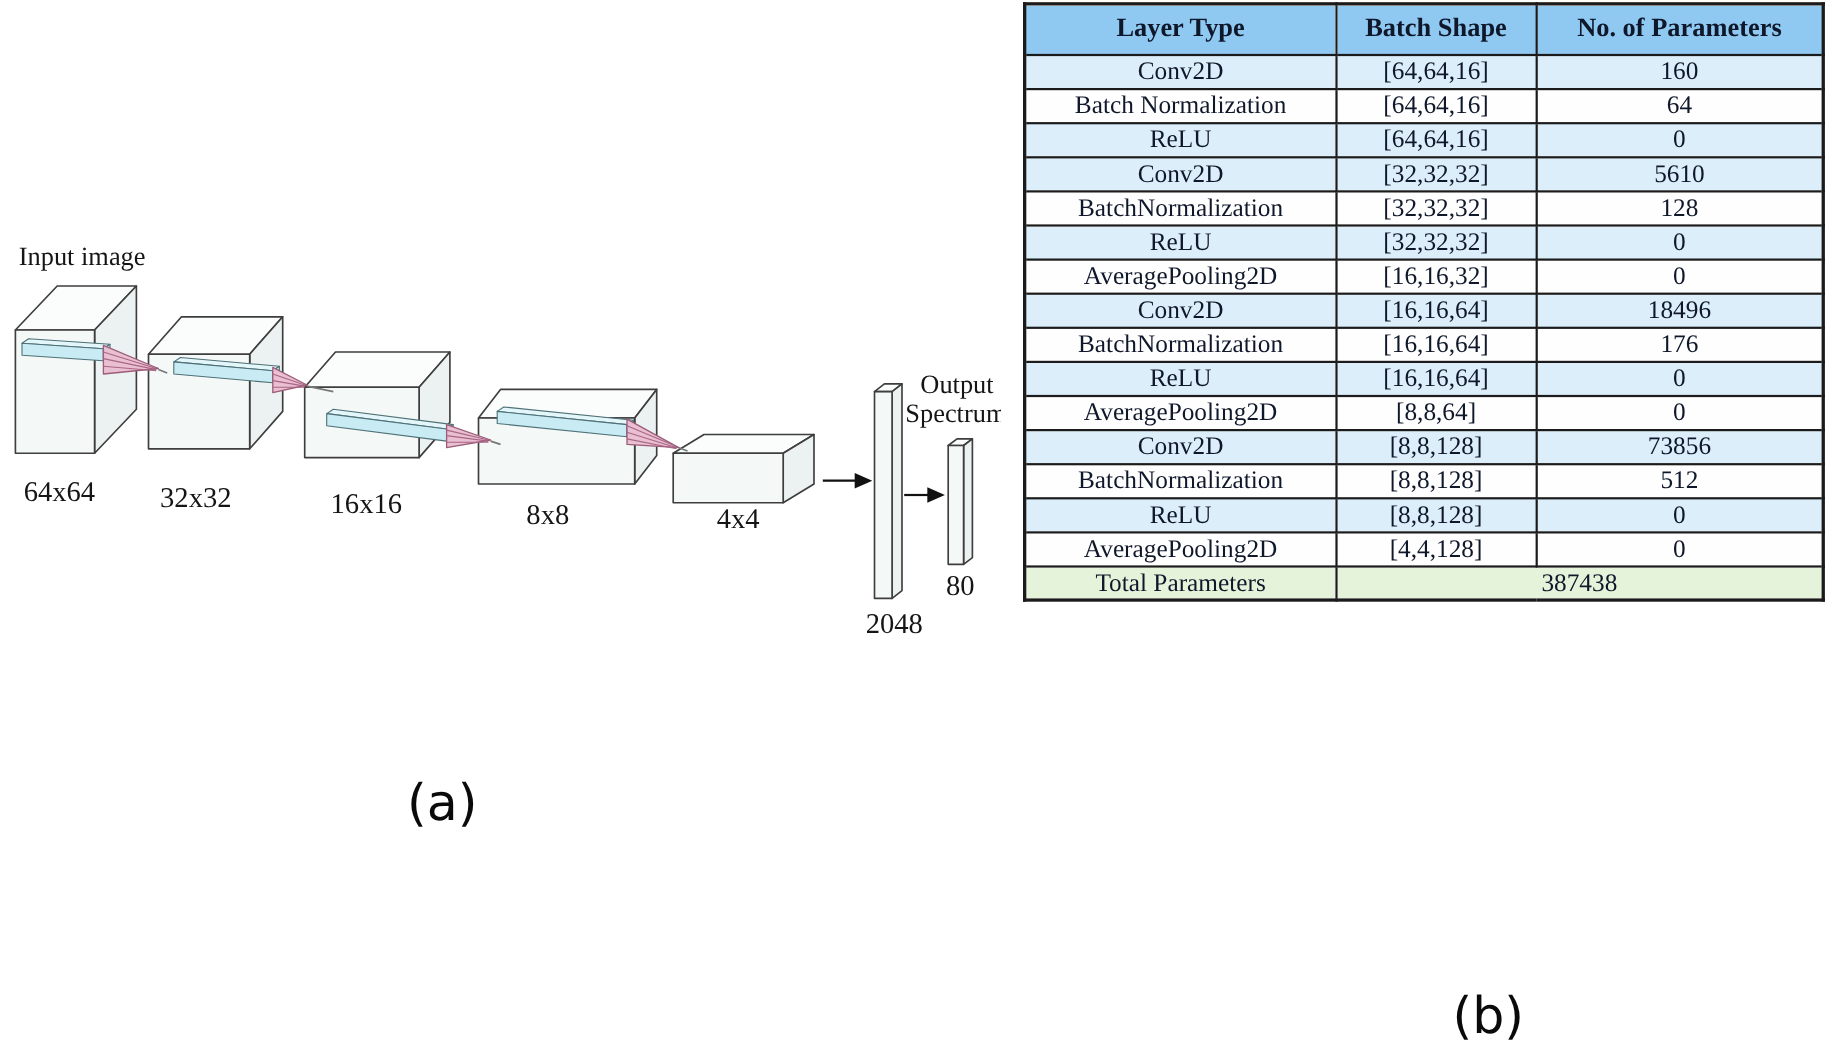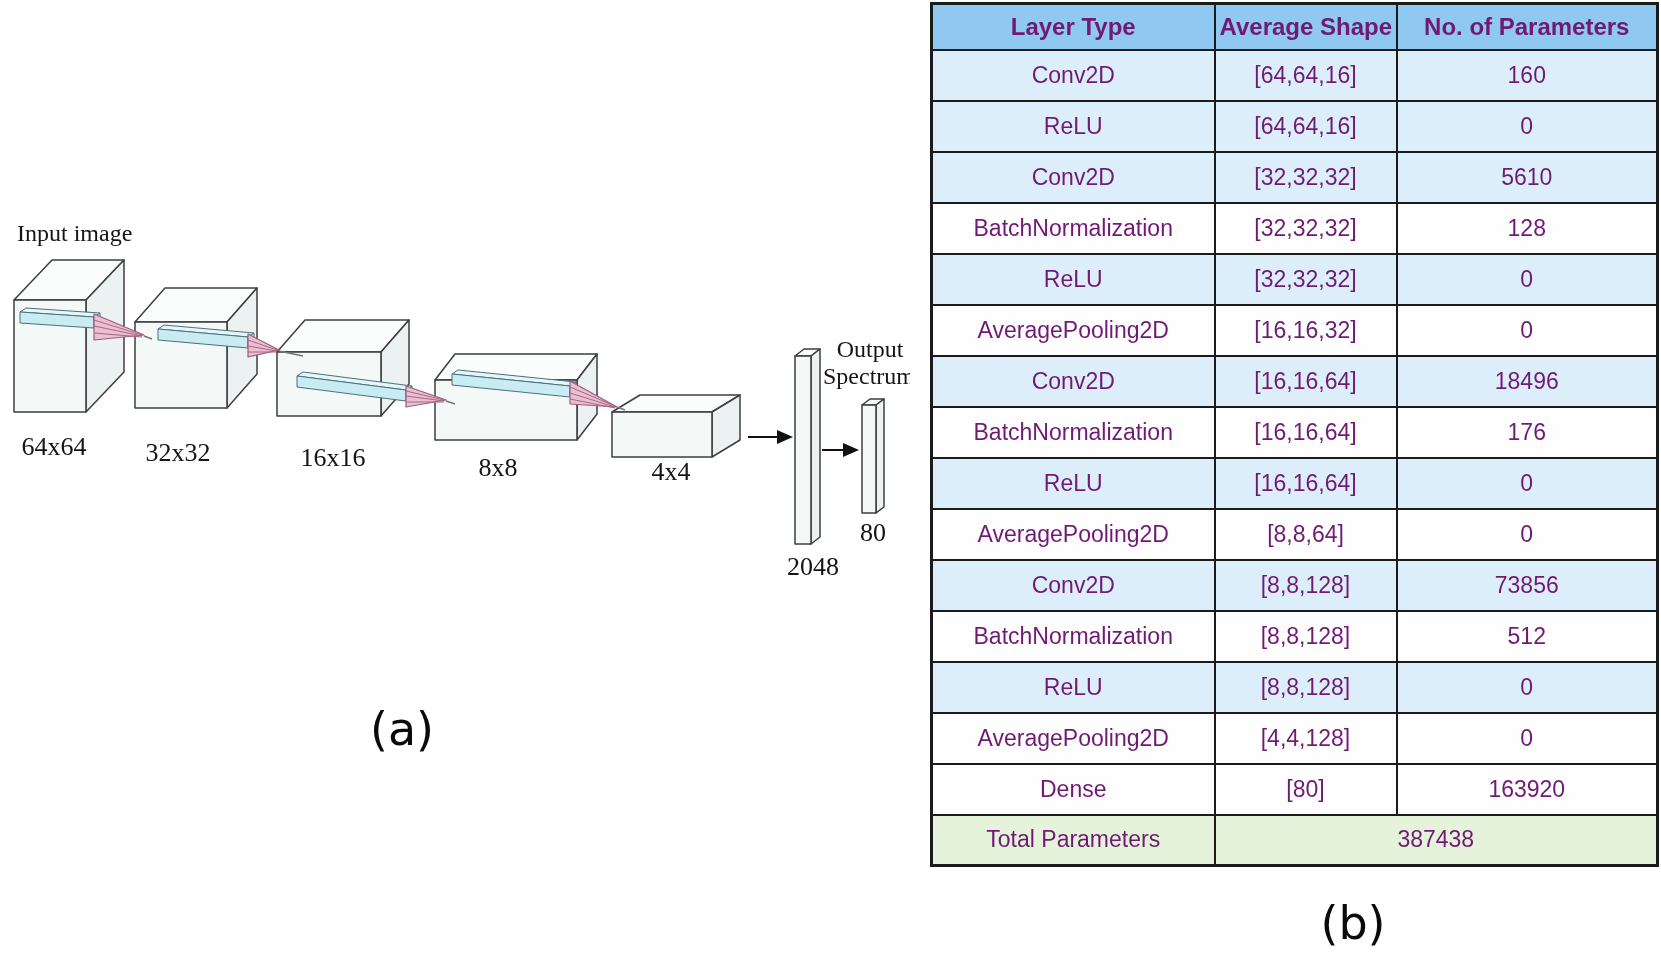--- a/index.html
+++ b/index.html
@@ -48,31 +48,31 @@
   .panel-label{
     position:absolute;width:130px;text-align:center;
     font-family:"DejaVu Sans","Liberation Sans",sans-serif;
     font-size:46px;color:#0a0a0a;
   }
 
   
   .ptable-wrap{position:absolute;left:930px;top:2px;}
   table.ptable{
     border-collapse:collapse;table-layout:fixed;width:726px;
-    font-family:Liberation Sans, sans-serif;font-size:23px;color:#701a75;
+    font-family:Liberation Serif, serif;font-size:23px;color:#0f172a;
     border:3px solid var(--table-border);
     padding-left:36px;
   }
   table.ptable th,table.ptable td{
     border:2px solid var(--table-border);
     text-align:center;vertical-align:middle;padding:0 4px;
     overflow:hidden;white-space:nowrap;
   }
   table.ptable thead tr{height:46px;}
-  table.ptable tbody tr,table.ptable tfoot tr{height:51px;}
+  table.ptable tbody tr,table.ptable tfoot tr{height:31px;}
   table.ptable th{background:var(--header-bg);font-weight:bold;font-size:24px;}
   table.ptable tbody tr td{background:var(--row-bg);}
   table.ptable tbody tr.alt td{background:var(--row-alt-bg);}
   table.ptable tfoot td{background:var(--total-bg);}
   col.c1{width:283px;} col.c2{width:182px;} col.c3{width:261px;}
 </style>
 </head>
 <body>
 
 <div class="canvas">
@@ -194,30 +194,35 @@
   <div class="ptable-wrap">
     <table class="ptable">
       <colgroup>
           <col class="c1">
           <col class="c2">
           <col class="c3">
         </colgroup>
       <thead>
         <tr>
           <th>Layer Type</th>
-          <th>Average Shape</th>
+          <th>Batch Shape</th>
           <th>No. of Parameters</th>
         </tr>
       </thead>
       <tbody>
           <tr class="alt">
             <td>Conv2D</td>
             <td>[64,64,16]</td>
             <td>160</td>
           </tr>
+          <tr>
+            <td>Batch Normalization</td>
+            <td>[64,64,16]</td>
+            <td>64</td>
+          </tr>
           <tr class="alt">
             <td>ReLU</td>
             <td>[64,64,16]</td>
             <td>0</td>
           </tr>
           <tr class="alt">
             <td>Conv2D</td>
             <td>[32,32,32]</td>
             <td>5610</td>
           </tr>
@@ -268,25 +273,20 @@
           </tr>
           <tr class="alt">
             <td>ReLU</td>
             <td>[8,8,128]</td>
             <td>0</td>
           </tr>
           <tr>
             <td>AveragePooling2D</td>
             <td>[4,4,128]</td>
             <td>0</td>
-          </tr>
-          <tr>
-            <td>Dense</td>
-            <td>[80]</td>
-            <td>163920</td>
           </tr>
         </tbody>
       <tfoot>
         <tr>
           <td>Total Parameters</td>
           <td colspan="2">387438</td>
         </tr>
       </tfoot>
     </table>
   </div>

